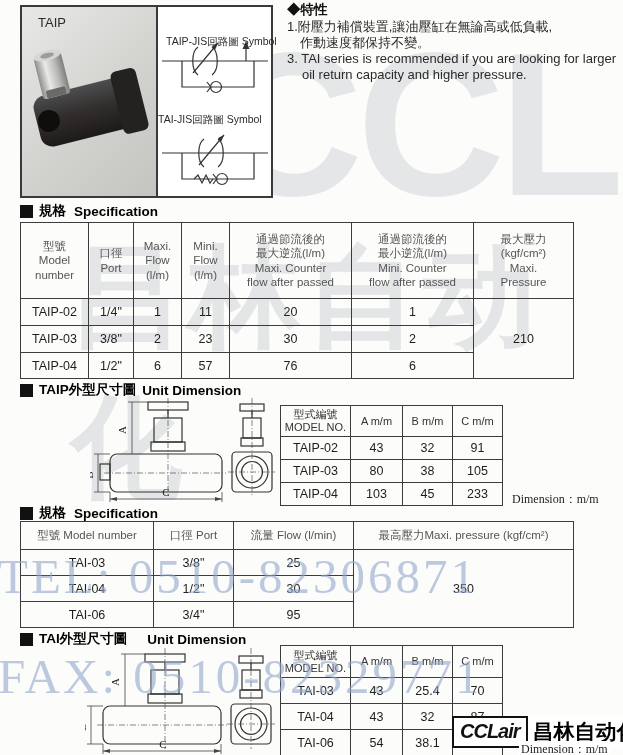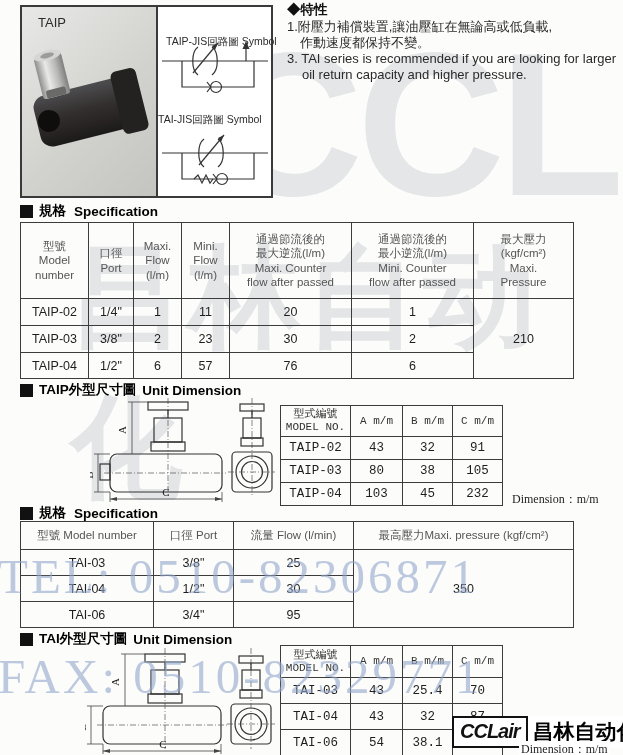--- a/index.html
+++ b/index.html
@@ -45,21 +45,21 @@
   .sq { width:13px; height:13px; background:#111; display:inline-block; margin-right:6px; flex:none; }
   .sec-title .zh { margin-right:8px; }
 
   
   table { border-collapse:collapse; table-layout:fixed; background:transparent; }
   td, th { border:1px solid #3c3c3c; text-align:center; vertical-align:middle;
     font-weight:normal; overflow:hidden; }
   .spec th { font-size:11.5px; line-height:1.22; color:#555; }
   .spec td { font-size:12.5px; color:#1e1e1e; }
   .dimtab th { font-size:11px; line-height:1.15; color:#333; }
-  .dimtab { font-family:Liberation Mono, monospace; }
+  .dimtab { font-family:Liberation Sans, sans-serif; }
   .dimtab td { font-size:12.5px; color:#1e1e1e; }
   .dim-note { font-family:"Liberation Serif", serif; font-size:12px; color:#222;text-align:right; }
 
   
   .logo { left:452px; top:716px; z-index:6; display:flex; align-items:center; background:#fff; }
   .logo-box { border:2px solid #111; background:#fff; padding:2px 6px 3px 6px;
     font-size:20px; font-weight:bold; font-style:italic; color:#111; letter-spacing:-1px; }
   .logo-cn { font-size:21px; font-weight:bold; color:#000; margin-left:5px; white-space:nowrap; }
   .logo-note { left:519px; top:741px; z-index:6; background:#fff; padding:0 2px; }
 
@@ -281,21 +281,21 @@
       <tr style="height:23px">
         <td>TAIP-03</td>
         <td>80</td>
         <td>38</td>
         <td>105</td>
       </tr>
       <tr style="height:23px">
         <td>TAIP-04</td>
         <td>103</td>
         <td>45</td>
-        <td>232</td>
+        <td>233</td>
       </tr>
     </tbody>
       </table>
     <span class="abs dim-note" style="left:512px; top:491px;">Dimension：m/m</span>
 
     <div class="abs sec-title" style="left:20px; top:504px;">
       <span class="sq"></span>
       <span class="zh">規格</span>
       <span>Specification</span>
     </div>
@@ -328,21 +328,21 @@
       <tr style="height:26px">
         <td>TAI-06</td>
         <td>3/4"</td>
         <td>95</td>
       </tr>
     </tbody>
       </table>
 
     <div class="abs sec-title" style="left:20px; top:630px;">
       <span class="sq"></span>
-      <span class="zh" style="margin-right:6px;">TAI外型尺寸圖</span>
+      <span class="zh" style="margin-right:20px;">TAI外型尺寸圖</span>
       <span>Unit Dimension</span>
     </div>
 
     <svg class="abs" style="left:85px; top:646px;" width="190" height="109" viewBox="0 0 190 109">
 
       <rect class="line" x="18" y="60" width="118" height="38" rx="7"></rect>
       <line class="dash" x1="12" y1="79" x2="142" y2="79"></line>
       <line class="dash" x1="80" y1="2" x2="80" y2="103"></line>
       <rect class="line" x="60" y="8" width="40" height="8"></rect>
       <line class="line" x1="80" y1="16" x2="80" y2="24"></line>

